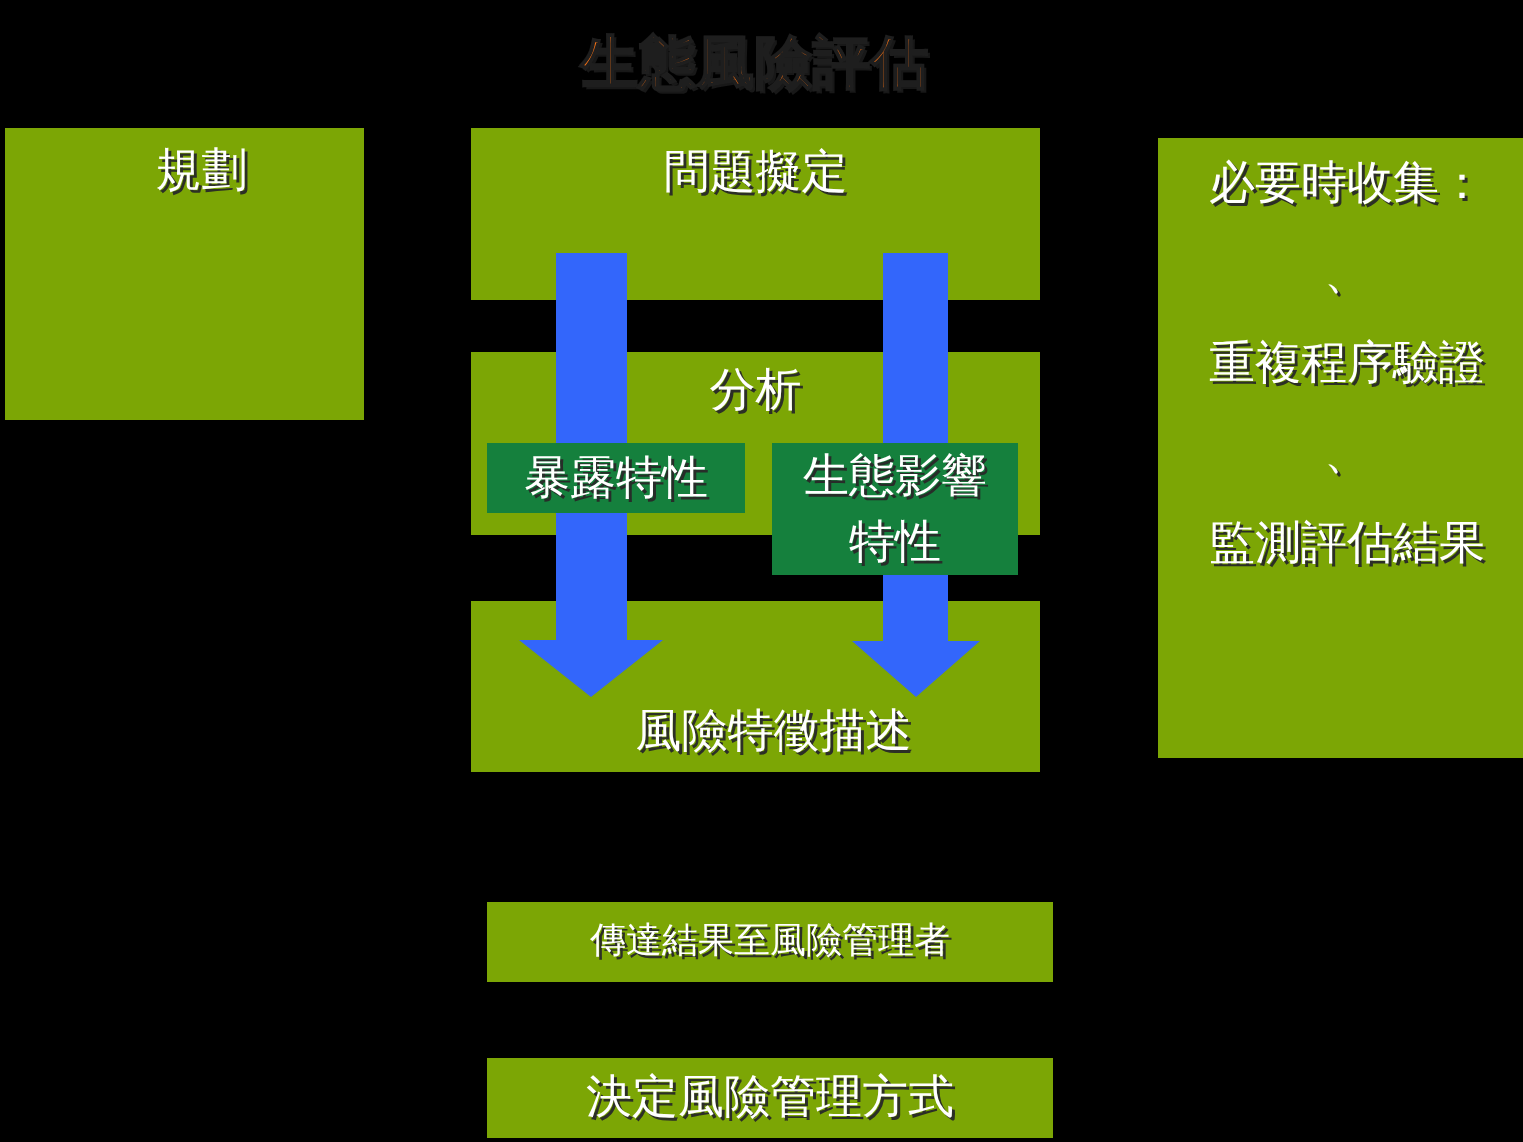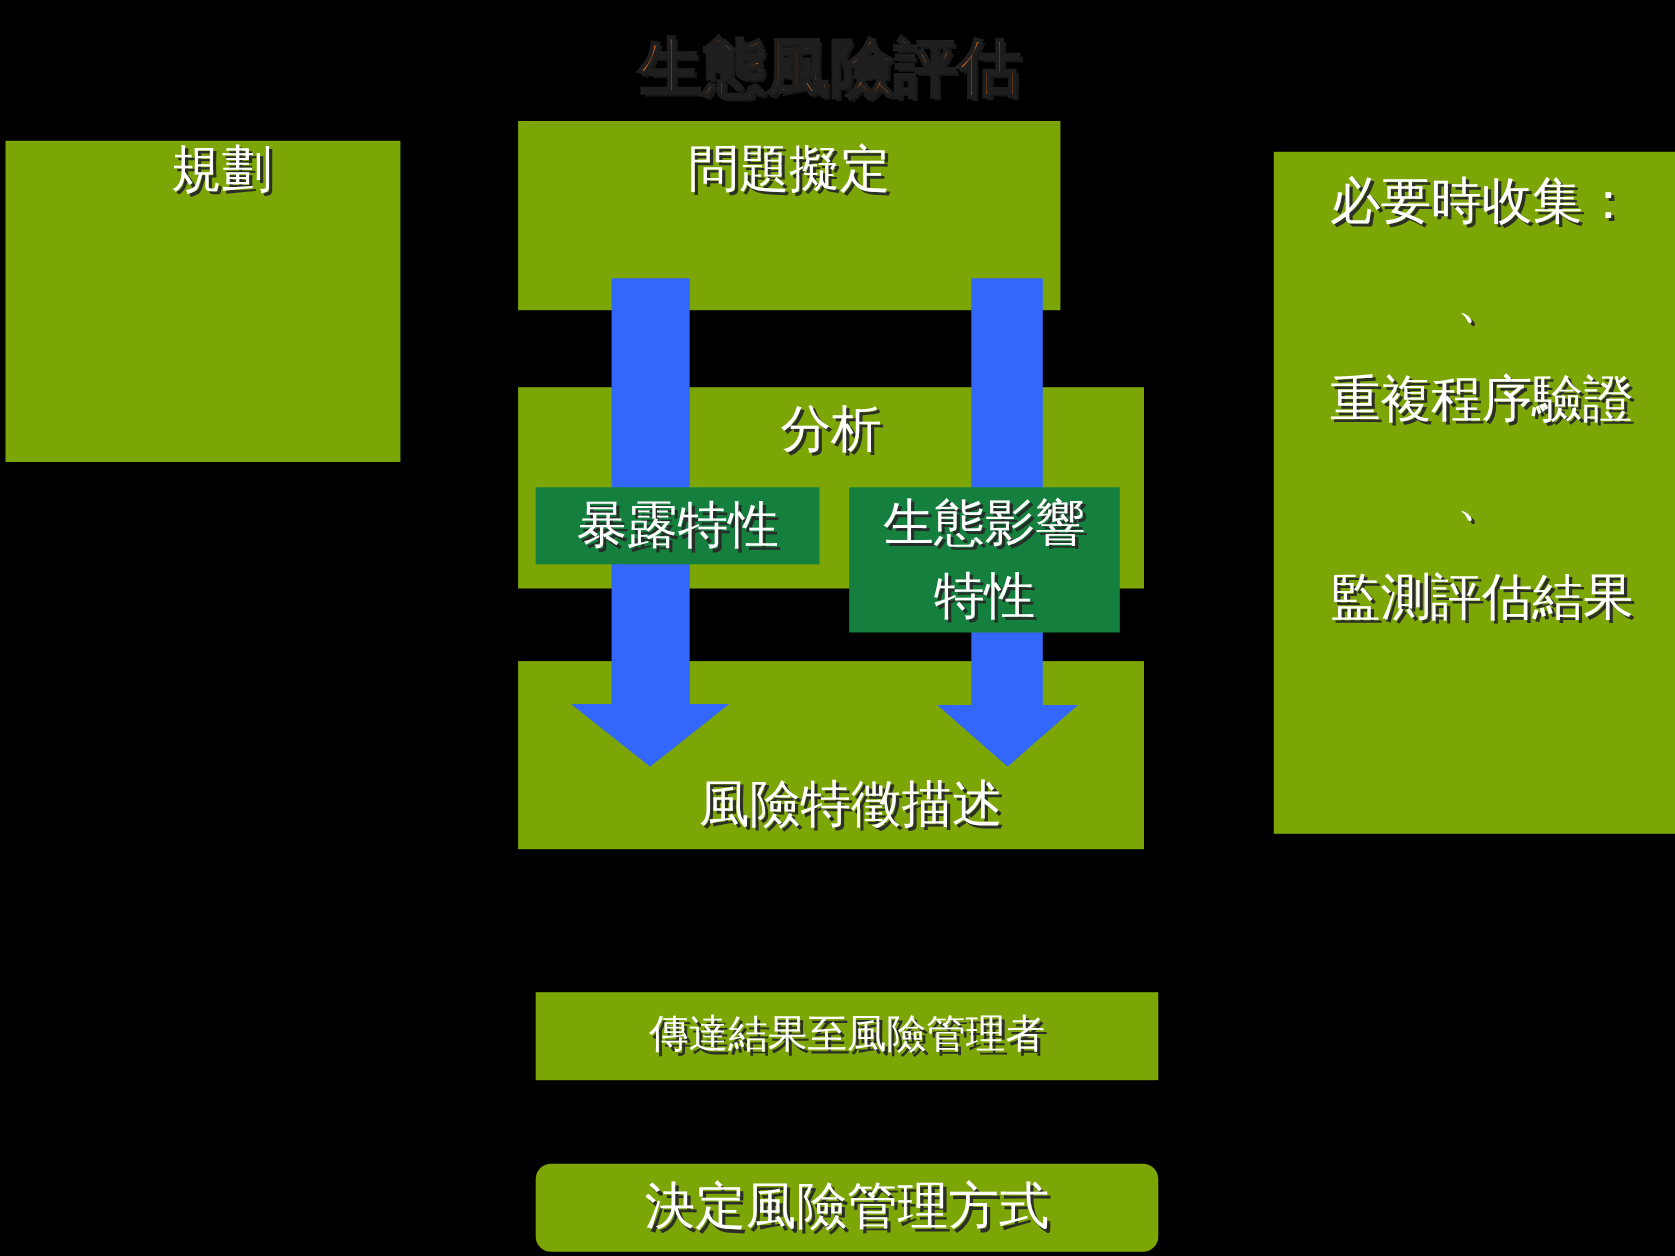--- a/index.html
+++ b/index.html
@@ -18,34 +18,34 @@
   .box{position:absolute;box-sizing:border-box;}
   .green{background:#7CA605;}
   .blue{background:#15803d;}
   .wtext{
     color:#FFFFFF;
     text-shadow:3px 3px 0 rgba(40,40,40,0.95);
     font-size:46px;line-height:52px;text-align:center;
   }
   
   .planning{left:5px;top:128px;width:359px;height:292px;}
-  .planning .heading{margin-left:34px;}
+  .planning .heading{padding-top:16px;margin-left:34px;}
   .planning .paren{margin-top:36px;line-height:57px;}
   
-  .problem{left:471px;top:110px;width:493px;height:172px;padding-top:18px;}
+  .problem{left:471px;top:128px;width:569px;height:172px;padding-top:18px;}
   .analysis{left:471px;top:352px;width:569px;height:183px;padding-top:12px;}
   .riskchar{left:471px;top:601px;width:569px;height:171px;padding-top:104px;padding-left:36px;}
   
   .exposure{left:487px;top:443px;width:258px;height:70px;padding-top:9px;z-index:4;}
   .effects{left:772px;top:443px;width:246px;height:132px;line-height:66px;z-index:4;}
   
   .datacol{left:1158px;top:138px;width:378px;height:620px;line-height:90px;}
   
   .communicate{left:487px;top:902px;width:566px;height:80px;padding-top:12px;font-size:36px;}
-  .decide{left:487px;top:1058px;width:566px;height:80px;padding-top:13px;border-radius:14px;}
+  .decide{left:487px;top:1058px;width:566px;height:80px;padding-top:13px;}
   
   .shaft{position:absolute;background:#3366FB;z-index:3;}
   .shaft.l{left:556px;top:253px;width:71px;height:387px;}
   .shaft.r{left:883px;top:253px;width:65px;height:388px;}
   .head{position:absolute;width:0;height:0;z-index:3;}
   .head.l{left:519px;top:640px;border-left:72px solid transparent;border-right:72px solid transparent;border-top:57px solid #3366FB;}
   .head.r{left:852px;top:641px;border-left:64px solid transparent;border-right:64px solid transparent;border-top:56px solid #3366FB;}
   .z1{z-index:1;}
 </style>
 </head>

